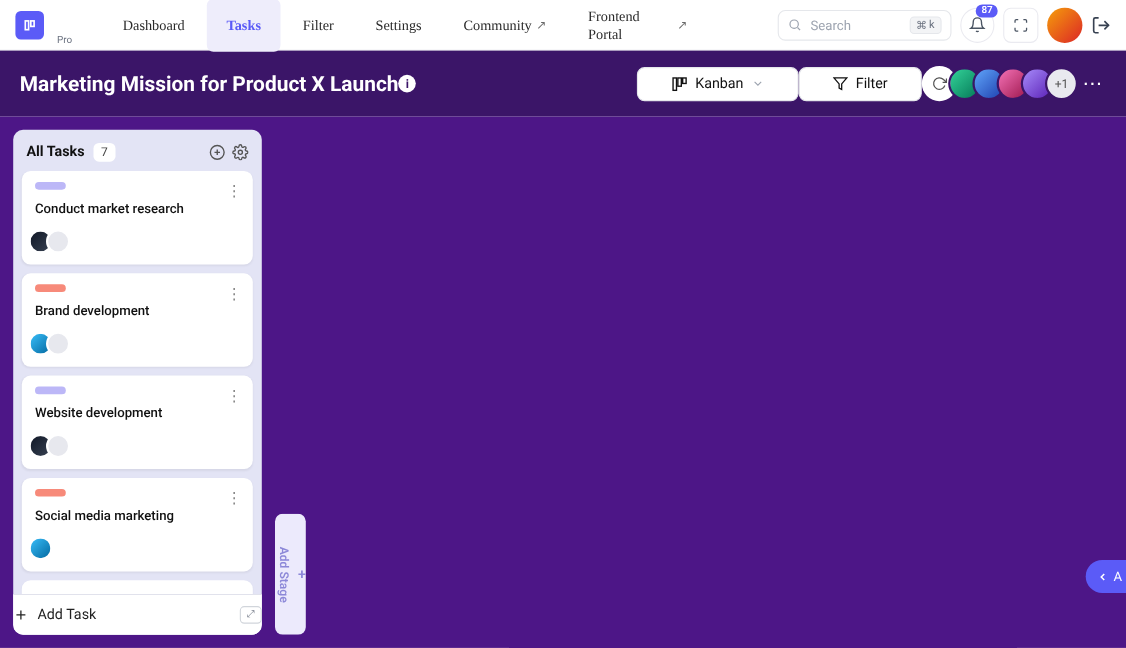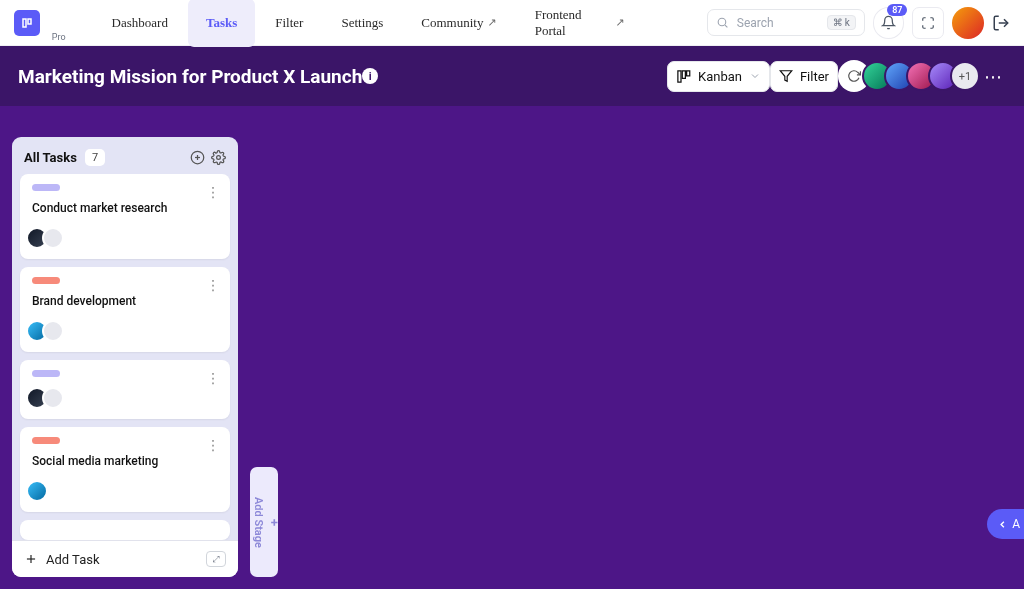--- a/index.html
+++ b/index.html
@@ -17,21 +17,21 @@
   .search-box { display:flex; align-items:center; gap:8px; border:1px solid #e5e7eb; border-radius:7px; padding:5px 8px; width:159px; color:#9ca3af; font-size:12px;margin-left:48px;}
   .kbd { background:#f3f4f6; border:1px solid #e5e7eb; border-radius:4px; padding:1px 5px; font-size:10px; color:#6b7280; display:flex; align-items:center; gap:2px;}
   .icon-btn { width:32px; height:32px; border-radius:50%; border:1px solid #eaeaf0; display:flex; align-items:center; justify-content:center; color:#4b5563; position:relative;text-align:center;}
   .bell-badge { position:absolute; top:-4px; right:-4px; background:#5b5bf7; color:#fff; font-size:9px; border-radius:9px; padding:1px 5px; font-weight:600;}
   .avatar-img { width:32px; height:32px; border-radius:50%; background: linear-gradient(135deg,#f59e0b,#dc2626); }
   .logout { color:#374151; cursor:pointer;}
 
   .subheader { height:60px; background:#3b1568; display:flex; align-items:center; padding:0 18px; }
   .title { color:#fff; font-size:19px; font-weight:700;}
   .info-ic { width:16px; height:16px; border-radius:50%; background:#fff; color:#3b1568; font-size:11px; font-weight:700; display:flex; align-items:center; justify-content:center;}
-  .btn-white { background:#fff; border:1px solid #e5e7eb; border-radius:7px; padding:7px 8px; font-size:13px; display:flex; align-items:center; gap:7px; color:#111;}
+  .btn-white { background:#fff; border:1px solid #e5e7eb; border-radius:7px; padding:7px 30px; font-size:13px; display:flex; align-items:center; gap:7px; color:#111;}
   .circle-btn { width:32px; height:32px; border-radius:50%; background:#fff; display:flex; align-items:center; justify-content:center;}
   .avatar-stack { display:flex; }
   .avatar-stack .av { width:30px; height:30px; border-radius:50%; border:2px solid #3b1568; margin-left:-8px;}
   .av.a1{background:linear-gradient(135deg,#34d399,#047857);} .av.a2{background:linear-gradient(135deg,#60a5fa,#1e40af);} .av.a3{background:linear-gradient(135deg,#f472b6,#9d174d);} .av.a4{background:linear-gradient(135deg,#a78bfa,#5b21b6);}
   .av.more { background:#e9e9ef; color:#555; font-size:11px; display:flex; align-items:center; justify-content:center;}
   .dots { color:#fff; font-size:18px; cursor:pointer; padding:0 4px;}
 
   .board { background:#4d1687; height: calc(589px - 46px - 60px); padding:12px; display:flex; gap:12px; position:relative;align-items:flex-end;}
   .column { width:226px; background:#e3e4f5; border-radius:9px; display:flex; flex-direction:column; max-height:100%;}
   .col-head { display:flex; align-items:center; padding:12px 12px 8px; gap:8px;}
@@ -40,21 +40,21 @@
   .col-actions { margin-left:auto; display:flex; gap:6px; color:#555;}
   .cards { flex:1; overflow-y:auto; padding:0 8px; display:flex; flex-direction:column; gap:8px;}
   .card { background:#fff; border-radius:8px; padding:10px 12px; box-shadow:0 1px 2px rgba(0,0,0,.06); position:relative;}
   .tag { width:28px; height:7px; border-radius:4px; margin-bottom:10px;}
   .tag.purple{background:#bcb7f7;} .tag.red{background:#f78a7a;}
   .card-title { font-size:12px; color:#111; font-weight:500; margin-bottom:12px;}
   .card-menu { position:absolute; top:10px; right:10px; color:#888; font-size:14px;}
   .assignees { display:flex; gap:-4px;}
   .assignees .sm { width:22px; height:22px; border-radius:50%; border:2px solid #fff; margin-left:-6px;}
   .sm.s1{background:linear-gradient(135deg,#111827,#374151);} .sm.s2{background:#e7e8ee;} .sm.s3{background:linear-gradient(135deg,#38bdf8,#0369a1);}
-  .add-task { background:#fff; border-top:1px solid #e1e2ec; padding:10px 12px; display:flex; align-items:center; gap:8px; font-size:13px; color:#222; border-radius:0 0 9px 9px;}
+  .add-task { background:#fff; border-top:1px solid #e1e2ec; padding:10px 0; display:flex; align-items:center; gap:8px; font-size:13px; color:#222; border-radius:0 0 9px 9px;}
   .add-task .expand { margin-left:auto; border:1px solid #d1d5db; border-radius:4px; width:20px; height:16px; display:flex; align-items:center; justify-content:center; font-size:9px; color:#6b7280;}
 
   .add-stage { width:28px; background:#eceafc; border-radius:7px; display:flex; flex-direction:column; align-items:center; justify-content:flex-start; padding:14px 0; gap:6px; color:#8c88d8; font-size:11px; font-weight:600; writing-mode: vertical-rl; text-orientation: mixed; height:110px;}
   .add-stage .plus { writing-mode:horizontal-tb; font-size:13px;}
 
   .float-tab { position:absolute; right:0; bottom:50px; height:30px; background:#5b5bf7; color:#fff; border-radius:15px 0 0 15px; display:flex; align-items:center; padding:0 4px 0 10px; font-size:12px; gap:4px;}
 
   svg { display:block; }
 </style>
 </head>
@@ -199,20 +199,21 @@
           <div class="tag red"></div>
           <div class="card-title">Brand development</div>
           <span class="card-menu">⋮</span>
           <div class="assignees">
             <div class="sm s3"></div>
             <div class="sm s2"></div>
           </div>
         </div>
         <div class="card">
           <div class="tag purple"></div>
+          <div class="card-title">Website development</div>
           <span class="card-menu">⋮</span>
           <div class="assignees">
             <div class="sm s1"></div>
             <div class="sm s2"></div>
           </div>
         </div>
         <div class="card">
           <div class="tag red"></div>
           <div class="card-title">Social media marketing</div>
           <span class="card-menu">⋮</span>

